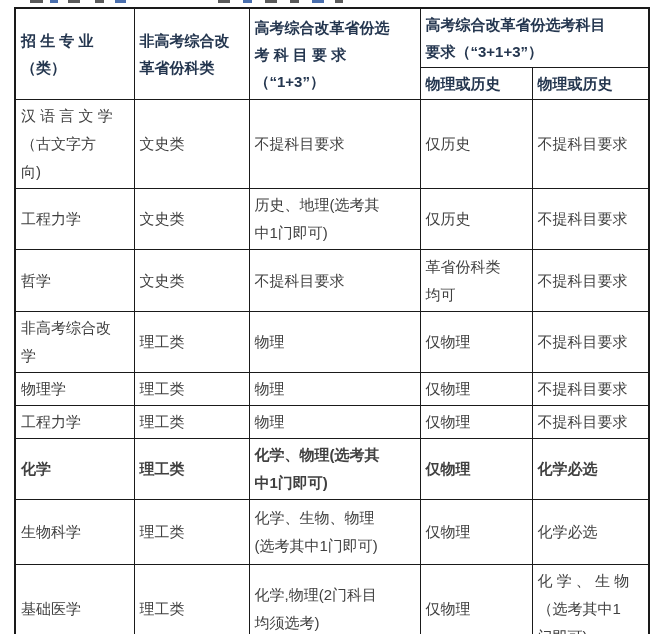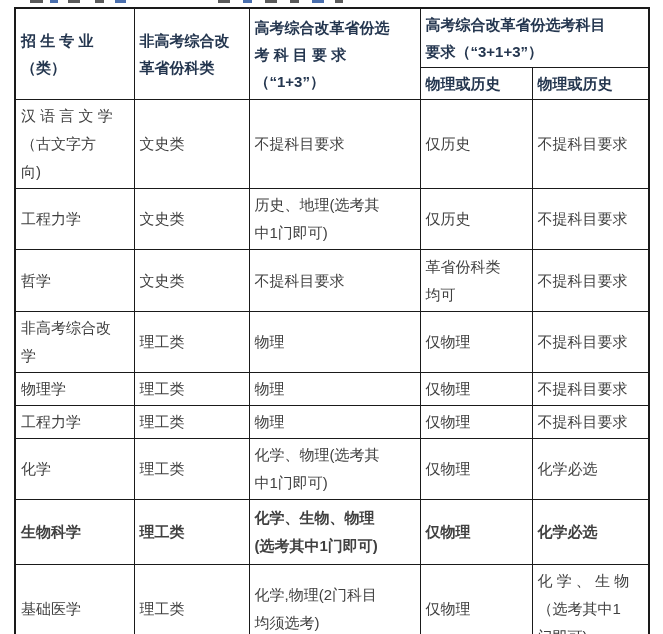--- a/index.html
+++ b/index.html
@@ -121,29 +121,29 @@
     <td>仅物理</td>
     <td>不提科目要求</td>
   </tr>
   <tr style="height:33px;margin-left:32px;">
     <td>工程力学</td>
     <td>理工类</td>
     <td>物理</td>
     <td>仅物理</td>
     <td>不提科目要求</td>
   </tr>
-  <tr style="height:59px;">
+  <tr style="height:59px;font-weight:bold;">
     <td>化学</td>
     <td>理工类</td>
     <td>化学、物理(选考其
 中1门即可)</td>
     <td>仅物理</td>
     <td>化学必选</td>
   </tr>
-  <tr style="height:65px;font-weight:bold;">
+  <tr style="height:65px;">
     <td>生物科学</td>
     <td>理工类</td>
     <td>化学、生物、物理
 (选考其中1门即可)</td>
     <td>仅物理</td>
     <td>化学必选</td>
   </tr>
   <tr style="height:83px;">
     <td>基础医学</td>
     <td>理工类</td>

